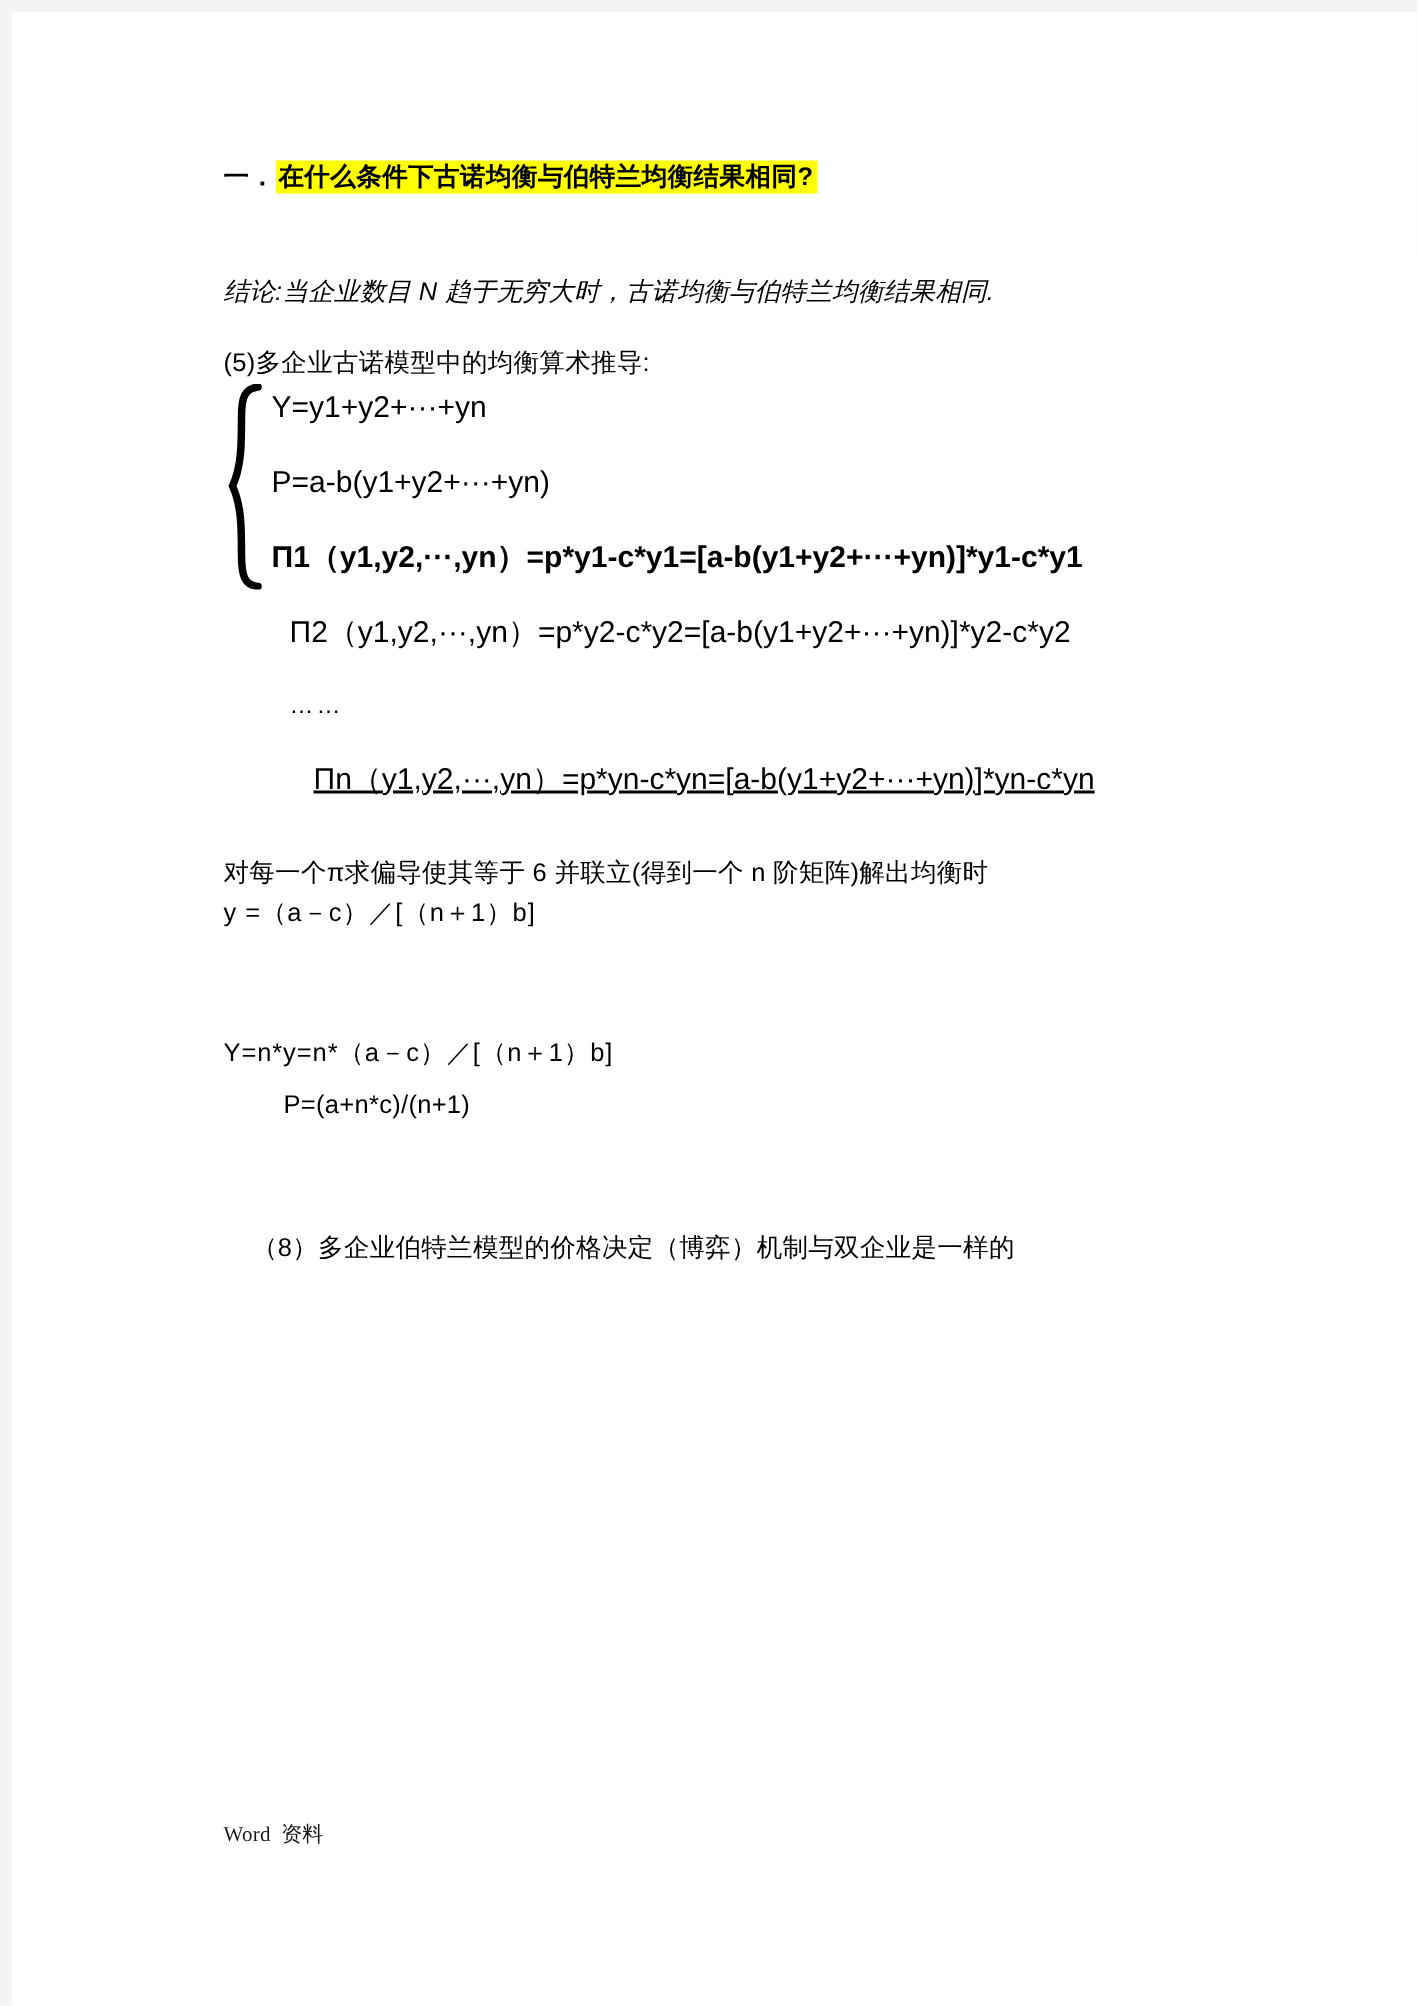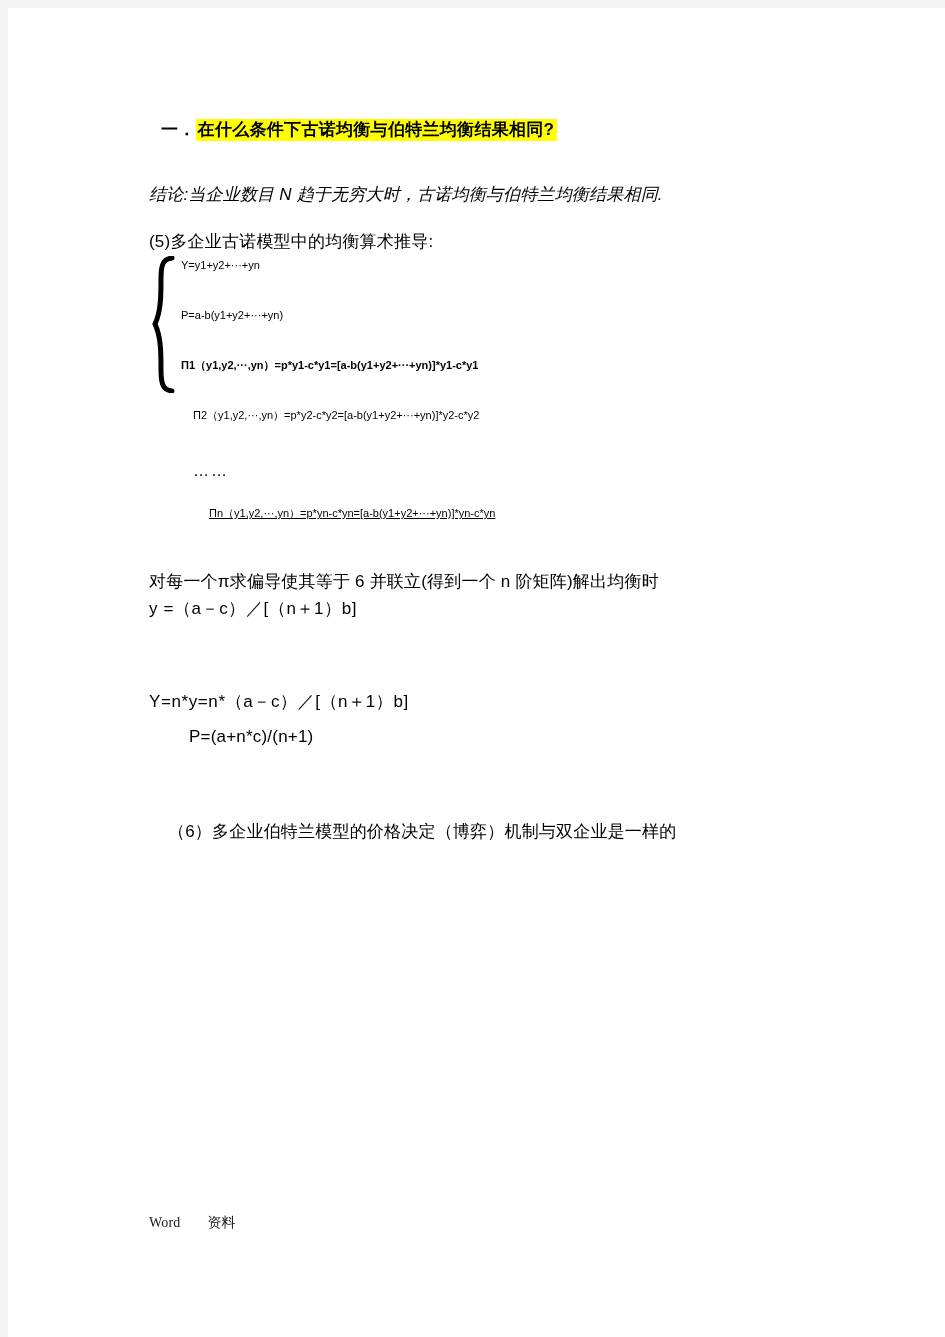--- a/index.html
+++ b/index.html
@@ -23,21 +23,21 @@
     box-sizing: border-box;
   }
   #content {
     position: absolute;
     left: 141px;
     top: 0;
     width: 660px;
   }
 
   .doc-title {
-    margin: 12px;
+    margin: 0;
     padding: 0;
     position: absolute;
     top: 98px;
     left: 0;
     font-size: 17px;
     font-weight: bold;
     letter-spacing: 0.3px;
     color: #000;
     white-space: nowrap;
     line-height: 1.4;
@@ -85,21 +85,21 @@
   }
   .sys-lines {
     position: absolute;
     left: 32px;
     top: 0;
     width: 620px;
   }
   .eqline {
     position: absolute;
     left: 0;
-    font-size: 11px;
+    font-size: 20px;
     color: #000;
     white-space: nowrap;
     line-height: 1.4;
   }
   .eq-r0 { top: 4px; }
   .eq-r1 { top: 54px; }
   .eq-r2 { top: 104px; font-weight: bold; }
   .eq-r3 { top: 154px; left: 12px; }
   .eq-r4 { top: 206px; left: 12px; letter-spacing: 2px; font-size: 16px; }
   .eq-r5 { top: 252px; left: 28px; text-decoration: underline; }
@@ -107,21 +107,21 @@
   .footer {
     position: absolute;
     left: 141px;
     top: 1206px;
     font-family: "Liberation Serif", serif;
     font-size: 14px;
     color: #1a1a1a;
     white-space: nowrap;
   }
   .footer .word-label { letter-spacing: 0.2px; }
-  .footer .cn-label { margin-left: 27px; }
+  .footer .cn-label { margin-left: 7px; }
 </style>
 </head>
 <body>
 
 <div id="page">
   <div id="content">
 
     <h1 class="doc-title"><span class="numeral">一．</span><span class="hl">在什么条件下古诺均衡与伯特兰均衡结果相同?</span></h1>
 
     <p class="para p-conclusion">结论:当企业数目 N 趋于无穷大时，古诺均衡与伯特兰均衡结果相同.</p>
@@ -143,20 +143,20 @@
         <div class="eqline eq-r5">Πn（y1,y2,···,yn）=p*yn-c*yn=[a-b(y1+y2+···+yn)]*yn-c*yn</div>
       </div>
     </div>
 
     <p class="para p-derive">对每一个π求偏导使其等于 6 并联立(得到一个 n 阶矩阵)解出均衡时</p>
 
     <p class="para p-eq-y">y =（a－c）／[（n＋1）b]</p>
     <p class="para p-eq-Y">Y=n*y=n*（a－c）／[（n＋1）b]</p>
     <p class="para p-eq-P">P=(a+n*c)/(n+1)</p>
 
-    <p class="para p-step2">（6）多企业伯特兰模型的价格决定（博弈）机制与双企业是一样的</p>
+    <p class="para p-step2">（8）多企业伯特兰模型的价格决定（博弈）机制与双企业是一样的</p>
 
   </div>
 
   <div class="footer">
     <span class="word-label">Word</span><span class="cn-label">资料</span>
   </div>
 </div>
 
 </body></html>

